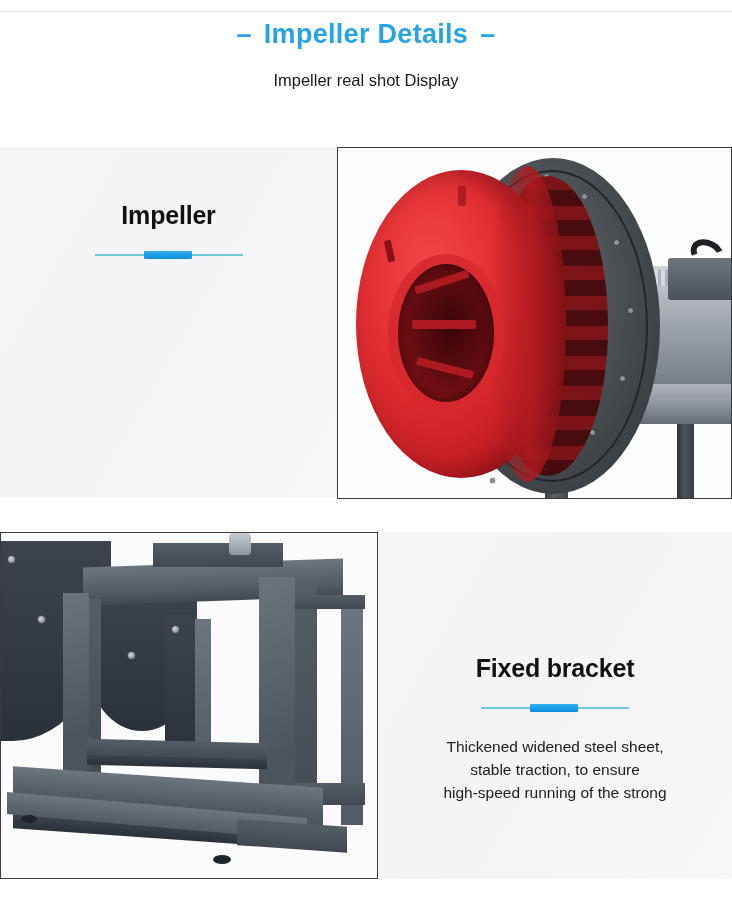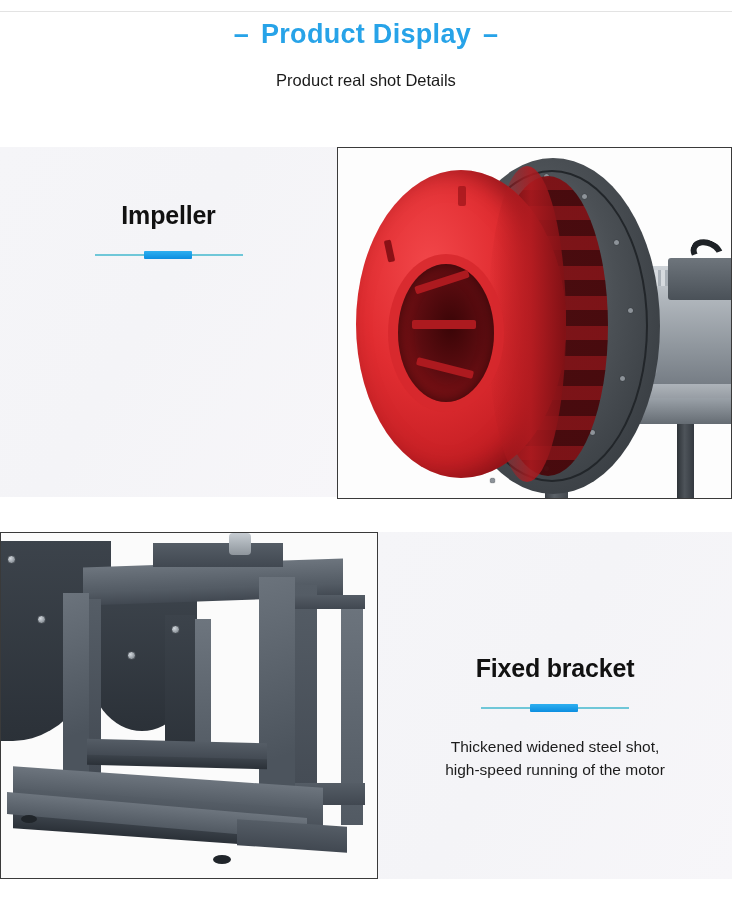--- a/index.html
+++ b/index.html
@@ -333,23 +333,23 @@
     background: #ffffff;
   }
 </style>
 </head>
 <body>
 
 <div class="top-rule"></div>
 
 <div class="header">
   <div class="header-title">
-    <span class="dash">–</span><span>Product Display</span><span class="dash">–</span>
+    <span class="dash">–</span><span>Impeller Details</span><span class="dash">–</span>
   </div>
-  <div class="header-subtitle">Product real shot Details</div>
+  <div class="header-subtitle">Impeller real shot Display</div>
 </div>
 
 <div class="section-one">
 
   <div class="text-card card-left">
     <div class="card-inner">
       <div class="card-heading">Impeller</div>
       <div class="divider">
         <div class="rule"></div>
         <div class="center"></div>
@@ -447,20 +447,21 @@
   </div>
 
   <div class="text-card card-right">
     <div class="card-inner">
       <div class="card-heading">Fixed bracket</div>
       <div class="divider">
         <div class="rule"></div>
         <div class="center"></div>
       </div>
       <div class="card-body">
-        <div>Thickened widened steel shot,</div>
-        <div>high-speed running of the motor</div>
+        <div>Thickened widened steel sheet,</div>
+        <div>stable traction, to ensure</div>
+        <div>high-speed running of the strong</div>
       </div>
     </div>
   </div>
 </div>
 
 <div class="bottom-fill"></div>
 
 </body></html>

